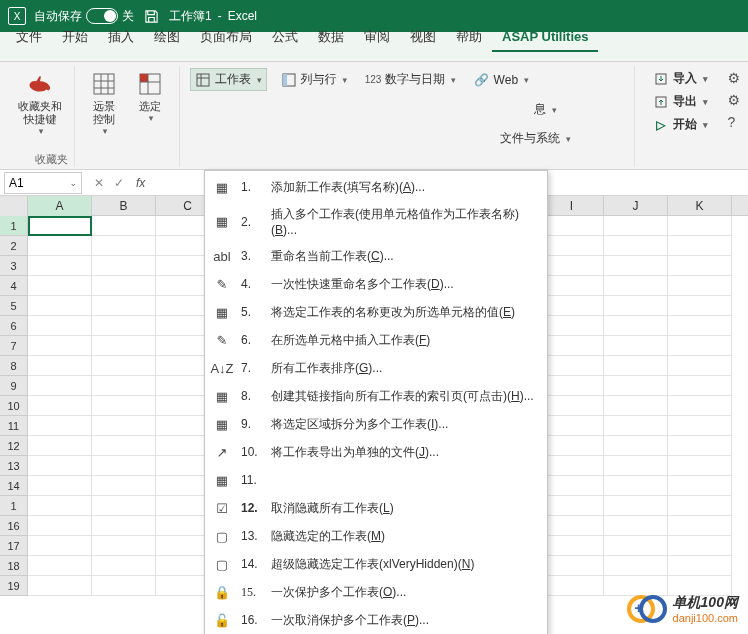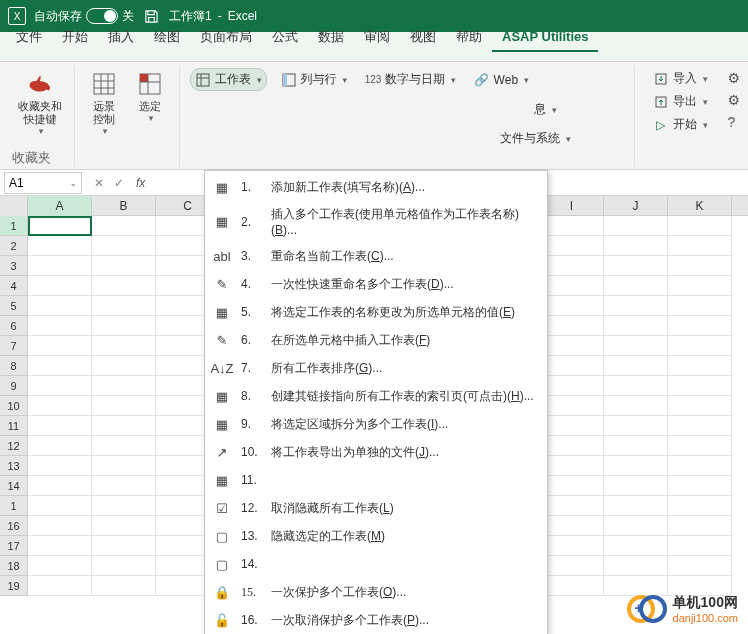--- a/index.html
+++ b/index.html
@@ -16,24 +16,24 @@
 .tabs .tab { padding: 6px 10px; cursor: pointer; color: #333; }
 .tabs .tab.active { border-bottom: 2px solid #127245; color: #127245; font-weight: 600; }
 
 .ribbon { height: 108px; background: #f3f3f3; border-bottom: 1px solid #d4d4d4; display: flex; padding: 4px 6px 2px; position: relative; }
 .ribbon-group { display: flex; flex-direction: column; padding: 0 6px; border-right: 1px solid #e1e1e1; }
 .ribbon-group.last { border-right: none; }
 .ribbon-big { display: flex; flex-direction: column; align-items: center; justify-content: flex-start; padding: 4px 6px; cursor: pointer; font-size: 11px; color: #333; text-align: center; min-width: 46px; }
 .ribbon-big .icon { width: 28px; height: 28px; display: flex; align-items: center; justify-content: center; font-size: 20px; margin-bottom: 2px; }
 .ribbon-big .lbl { line-height: 13px; }
 .ribbon-row { display: flex; }
-.ribbon-group-label { font-size: 13px; color: #666; text-align: left; margin-top: auto; padding-top: 2px; }
+.ribbon-group-label { font-size: 11px; color: #666; text-align: right; margin-top: auto; padding-top: 2px; }
 
 .ribbon-top { display: flex; flex-wrap: wrap; gap: 4px 10px; padding: 2px 4px; }
-.ribbon-btn { display: flex; align-items: center; gap: 4px; font-size: 12px; padding: 2px 4px; cursor: pointer; color: #333; white-space: nowrap; border-radius: 10px; }
+.ribbon-btn { display: flex; align-items: center; gap: 4px; font-size: 12px; padding: 2px 4px; cursor: pointer; color: #333; white-space: nowrap; }
 .ribbon-btn .icn { width: 16px; height: 16px; display: inline-flex; align-items: center; justify-content: center; font-size: 12px; }
 .ribbon-btn.active { background: #dbe8e0; border: 1px solid #b8ccc0; }
 .chev { font-size: 9px; margin-left: 2px; color: #666; }
 
 .formula-bar { height: 26px; border-bottom: 1px solid #d4d4d4; display: flex; align-items: center; font-size: 12px; }
 .namebox { width: 78px; height: 22px; border: 1px solid #ccc; margin: 0 4px; padding: 0 4px; display: flex; align-items: center; justify-content: space-between; }
 .fb-btns { display: flex; gap: 2px; padding: 0 4px; color: #888; }
 .fb-btn { width: 18px; text-align: center; cursor: pointer; }
 .fx { font-style: italic; color: #555; padding: 0 4px; }
 .col-headers { height: 20px; display: flex; background: #e6e6e6; border-bottom: 1px solid #ccc; }
@@ -53,24 +53,24 @@
 .menu-item .micn { width: 18px; height: 18px; display: inline-flex; align-items: center; justify-content: center; font-size: 13px; color: #444; }
 .menu-item .mtxt { flex: 1; }
 .menu-item .mkey { text-decoration: underline; }
 
 .watermark { position: absolute; right: 10px; bottom: 10px; display: flex; align-items: center; gap: 6px; z-index: 200; }
 .watermark .logo { width: 40px; height: 28px; position: relative; }
 .watermark .logo .c1 { position: absolute; left: 0; top: 0; width: 28px; height: 28px; border: 4px solid #f9a825; border-radius: 50%; }
 .watermark .logo .c2 { position: absolute; right: 0; top: 0; width: 28px; height: 28px; border: 4px solid #3262ad; border-radius: 50%; }
 .watermark .logo .plus { position: absolute; left: 8px; top: 5px; color: #3262ad; font-weight: bold; font-size: 14px; }
 .watermark .wt-text { display: flex; flex-direction: column; }
-.watermark .wt-name { font-size: 14px; font-weight: bold; color: #333; }
+.watermark .wt-name { font-size: 14px; font-weight: bold; color: #333; font-style: italic; }
 .watermark .wt-url { font-size: 11px; color: #e87318; }
 
-.right-ribbon { display: flex; flex-direction: column; gap: 2px; padding: 2px 8px; }
+.right-ribbon { display: flex; flex-direction: column; gap: 2px; padding: 2px 8px; font-weight: bold; }
 .right-ribbon .ribbon-btn .icn { color: #127245; }
 .start-icon { color: #127245; }
 
 svg { display: block; }
 </style>
 </head>
 <body>
 
 <div class="titlebar">
   <div class="app-icon">X</div>
@@ -287,31 +287,32 @@
         <span class="micn">↗</span>
         <span style="min-width: 20px;">10.</span>
         <span class="mtxt">将工作表导出为单独的文件(<span class="mkey">J</span>)...</span>
       </div>
       <div class="menu-item">
         <span class="micn">▦</span>
         <span style="min-width: 20px;">11.</span>
       </div>
       <div class="menu-item">
         <span class="micn">☑</span>
-        <span style="min-width: 20px;">12.</span>
+        <span style="min-width: 20px; font-weight: bold;">12.</span>
         <span class="mtxt">取消隐藏所有工作表(<span class="mkey">L</span>)</span>
       </div>
       <div class="menu-item">
         <span class="micn">▢</span>
         <span style="min-width: 20px;">13.</span>
         <span class="mtxt">隐藏选定的工作表(<span class="mkey">M</span>)</span>
       </div>
       <div class="menu-item">
         <span class="micn">▢</span>
         <span style="min-width: 20px;">14.</span>
+        <span class="mtxt">超级隐藏选定工作表(xlVeryHidden)(<span class="mkey">N</span>)</span>
       </div>
       <div class="menu-item">
         <span class="micn">🔒</span>
         <span style="min-width: 20px; font-family: Liberation Serif, serif;">15.</span>
         <span class="mtxt">一次保护多个工作表(<span class="mkey">O</span>)...</span>
       </div>
       <div class="menu-item">
         <span class="micn">🔓</span>
         <span style="min-width: 20px;">16.</span>
         <span class="mtxt">一次取消保护多个工作表(<span class="mkey">P</span>)...</span>

